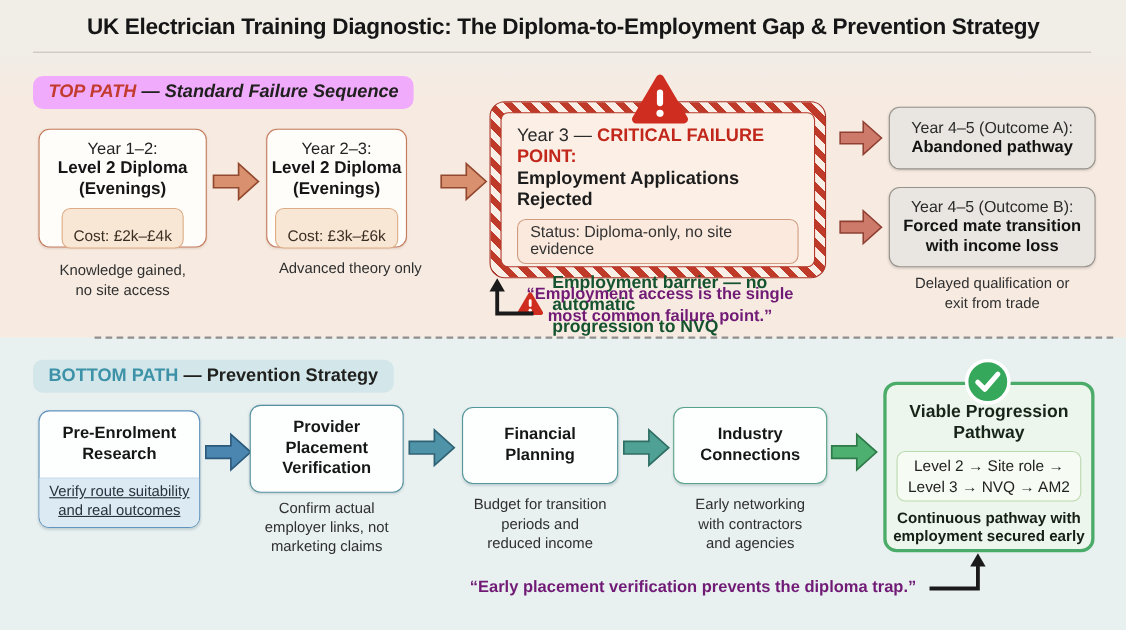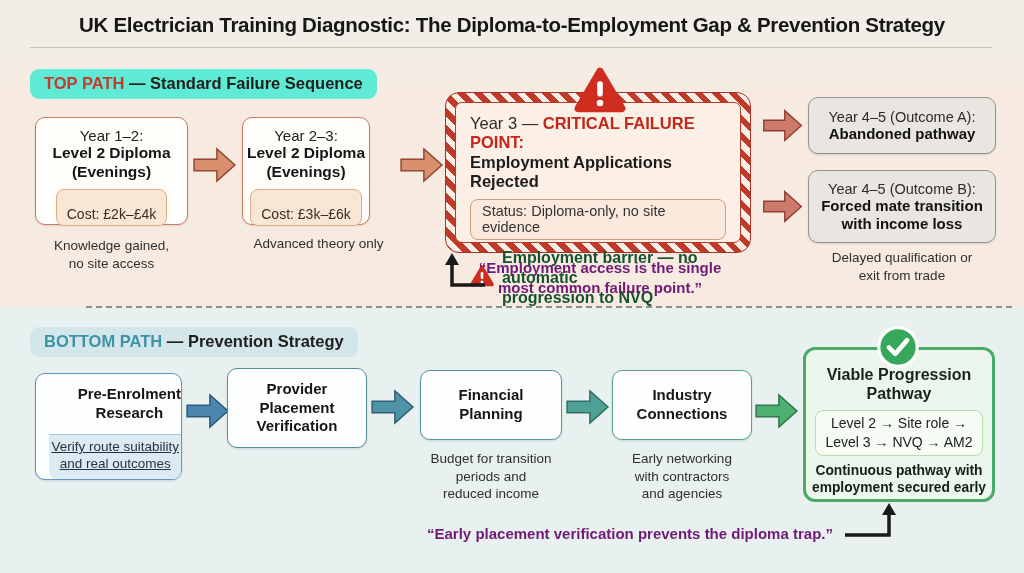--- a/index.html
+++ b/index.html
@@ -15,21 +15,21 @@
   .divider { left:86px; top:306px; width:926px; height:0; border-top:2px dashed #8f8f8f; }
 
   
   .page-title { left:0; top:13px; width:1024px; text-align:center; font-size:20.5px;
     font-weight:700; color:#161616; letter-spacing:-0.3px; }
   .title-rule { left:30px; top:47px; width:962px; height:0; border-top:1.5px solid #c7c1b9; }
 
   
   .path-badge { display:inline-block; padding:5px 14px 6px; border-radius:9px;
     font-size:16.5px; font-weight:700; color:#20201e; }
-  .badge-top { left:30px; top:69px; background:#5eead4; }
+  .badge-top { left:30px; top:69px; background:#f0abfc;font-style:italic; }
   .badge-bottom { left:30px; top:327px; background:#d3e7eb; }
   .hl-red { color:#c23b2e; }
   .hl-teal { color:#3e92a8; }
 
   
   .stage-box { background:#fffdfa; border:1.5px solid #c57c5e; border-radius:10px;
     text-align:center; padding-top:9px; box-shadow:0 1px 2px rgba(120,70,40,.15); }
   .stage1 { left:35px; top:117px; width:153px; height:108px; }
   .stage2 { left:242px; top:117px; width:128px; height:108px; }
   .stage-line1 { font-size:15px; color:#232323; }
@@ -77,21 +77,21 @@
   
   .quote { font-weight:700; color:#701a75; font-size:15px; text-align:center; line-height:1.35; }
   .quote-top { left:468px; top:258px; width:264px; }
   .quote-bottom { left:420px; top:524px; width:420px; white-space:nowrap; }
 
   
   .step-box { background:#fdfefe; border-radius:10px; text-align:center;
     box-shadow:0 1px 2px rgba(40,80,90,.18); }
   .step-title { font-size:15px; font-weight:700; color:#161616; line-height:1.25; }
   .step1 { left:35px; top:373px; width:147px; height:107px; border:1.5px solid #6394bd;
-    display:flex; flex-direction:column;align-items:flex-end; }
+    display:flex; flex-direction:column; }
   .step1 .step-title { flex:1; display:flex; align-items:center; justify-content:center; }
   .step1-note { background:#dceaf4; border-top:1px solid #a9c8e0; border-radius:0 0 8px 8px;
     padding:4px 2px 6px; font-size:13.5px; color:#27323c; line-height:1.25;text-decoration:underline; }
   .step2 { left:227px; top:368px; width:140px; height:80px; border:1.5px solid #53919e;
     display:flex; align-items:center; justify-content:center; }
   .step3 { left:420px; top:370px; width:142px; height:70px; border:1.5px solid #53979a;
     display:flex; align-items:center; justify-content:center; }
   .step4 { left:612px; top:370px; width:140px; height:70px; border:1.5px solid #57a387;
     display:flex; align-items:center; justify-content:center; }
   .cap-step2 { left:214px; top:453px; width:166px; }
@@ -222,20 +222,23 @@
     <svg width="46" height="38" viewBox="0 0 46 40">
         <polygon points="1,14 25,14 25,3 44,20 25,37 25,26 1,26"></polygon>
       </svg>
   </div>
 
   <div class="abs step-box step2">
     <div class="step-title pre">Provider
 Placement
 Verification</div>
   </div>
+  <div class="abs caption pre cap-step2">Confirm actual
+employer links, not
+marketing claims</div>
 
   <div class="abs flow-arrow arrow-tealblue" style="left:370px; top:388px;">
     <svg width="46" height="38" viewBox="0 0 46 40">
         <polygon points="1,14 25,14 25,3 44,20 25,37 25,26 1,26"></polygon>
       </svg>
   </div>
 
   <div class="abs step-box step3">
     <div class="step-title pre">Financial
 Planning</div>

